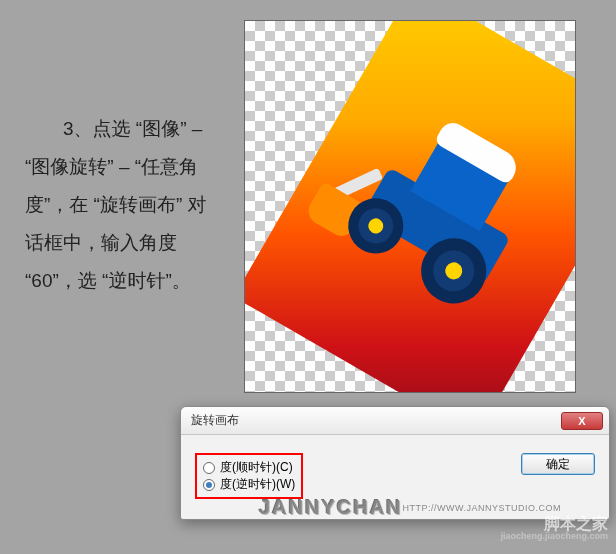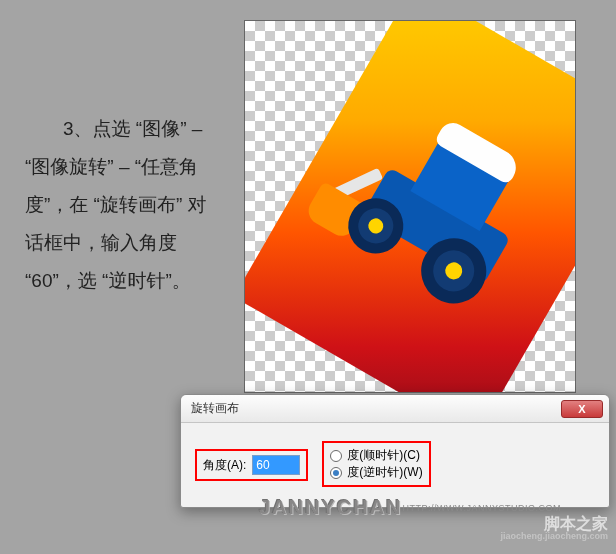--- a/index.html
+++ b/index.html
@@ -56,21 +56,21 @@
 .toy-wheel1 { position: absolute; width: 55px; height: 55px; background: #123b73; border-radius: 50%; top: 100px; left: 10px; border: 10px solid #0a2a58; }
 .toy-wheel1::after { content: ""; position: absolute; inset: 10px; background: #ffd400; border-radius: 50%; }
 .toy-wheel2 { position: absolute; width: 65px; height: 65px; background: #123b73; border-radius: 50%; top: 95px; left: 95px; border: 12px solid #0a2a58; }
 .toy-wheel2::after { content: ""; position: absolute; inset: 12px; background: #ffd400; border-radius: 50%; }
 .toy-scoop { position: absolute; width: 50px; height: 40px; background: #ff8c00; border-radius: 6px 6px 14px 14px; top: 115px; left: -30px; }
 .toy-arm { position: absolute; width: 12px; height: 50px; background: #e6e6e6; top: 75px; left: -5px; transform: rotate(35deg); border-radius: 3px; }
 
 .dialog {
   position: absolute;
   left: 180px;
-  top: 394px;
+  top: 406px;
   width: 430px;
   background: #f2f2f2;
   border: 1px solid #8a8a8a;
   border-radius: 6px 6px 3px 3px;
   box-shadow: 0 4px 14px rgba(0,0,0,0.35);
 }
 .dialog-titlebar {
   height: 28px;
   background: linear-gradient(#fdfdfd, #e9e9e9);
   border-bottom: 1px solid #c5c5c5;
@@ -201,37 +201,34 @@
 </div>
 
 <div class="dialog">
   <div class="dialog-titlebar">
     <span class="dialog-title">旋转画布</span>
     <div class="close-btn">
       <span>X</span>
     </div>
   </div>
   <div class="dialog-body">
-    <div class="angle-group highlight-box">
-      <span>角度(A):</span>
-      <input class="angle-input selected" type="text" value="60" style="">
-    </div>
     <div class="radio-group highlight-box">
       <label class="radio-row">
         <span class="radio-circle"></span>
         <span>度(顺时针)(C)</span>
       </label>
       <label class="radio-row">
         <span class="radio-circle">
             <span class="radio-dot"></span>
           </span>
         <span>度(逆时针)(W)</span>
       </label>
     </div>
     <div class="dialog-buttons">
+      <div class="win-button primary">确定</div>
     </div>
   </div>
 </div>
 
 <div class="watermark-bar">
   <div class="wm-jannychan">JANNYCHAN</div>
   <div class="wm-url">HTTP://WWW.JANNYSTUDIO.COM</div>
 </div>
 
 <div class="wm-jiaoben">

